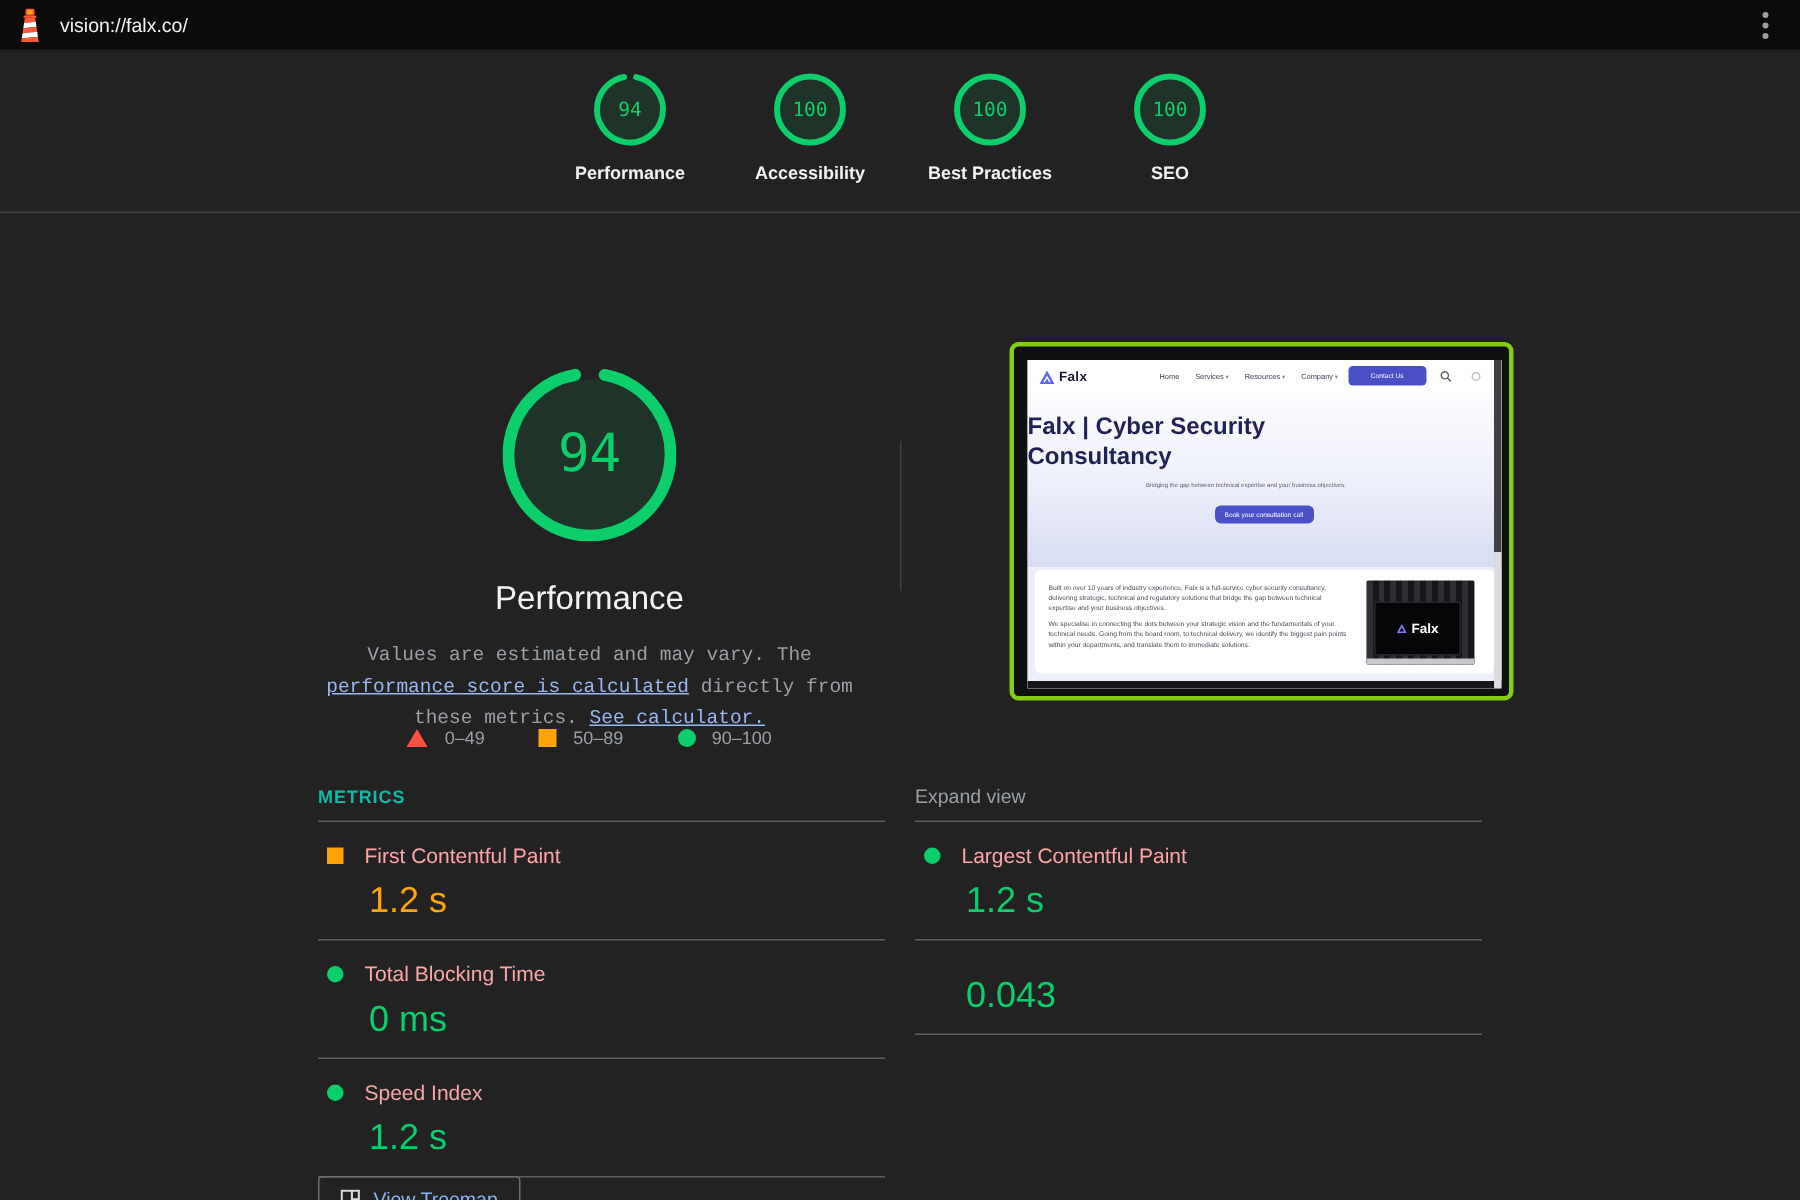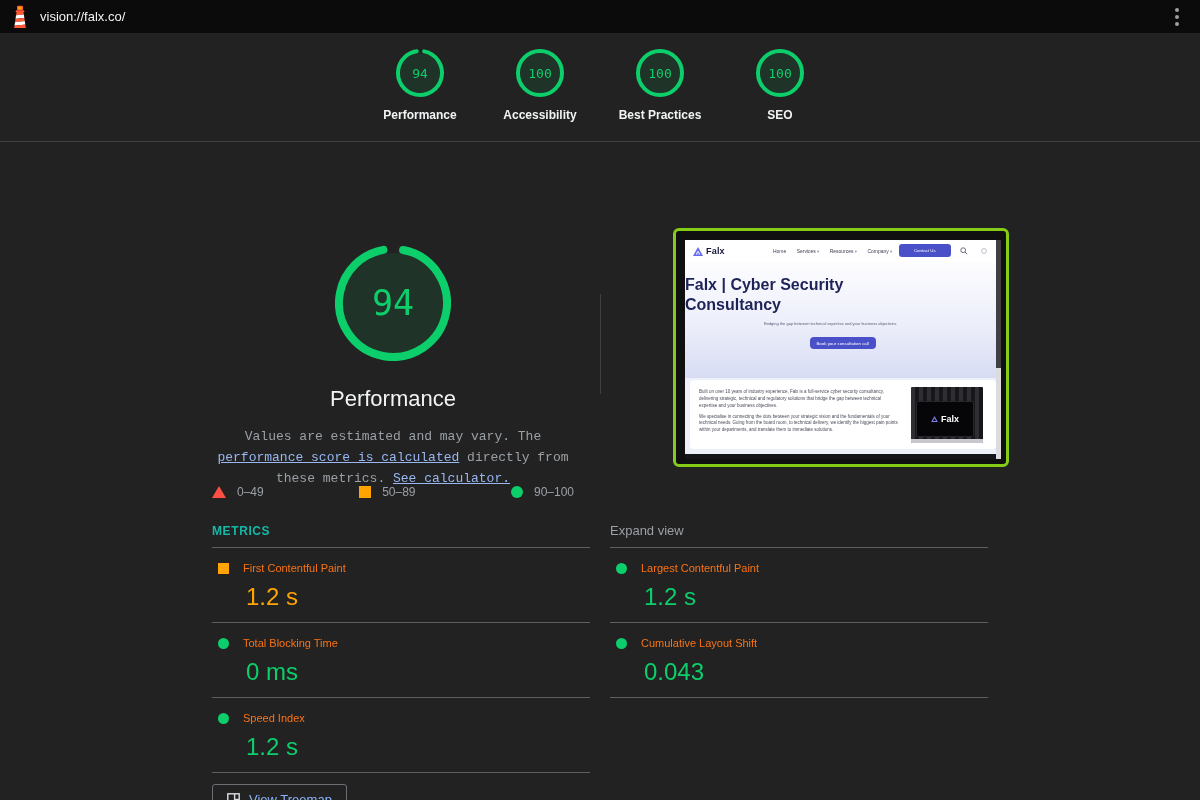--- a/index.html
+++ b/index.html
@@ -54,21 +54,21 @@
   }
   .perf-desc {
     position:absolute; left:210px; top:427px; width:366px; text-align:center;
     font-size:13px; line-height:1.6; color:#9aa0a6;font-family:Liberation Mono, monospace;
   }
   .perf-desc a { color:#99b7f1; text-decoration:underline; cursor:pointer; }
 
   
   .legend {
     position:absolute; left:212px; top:485px; width:362px;
-    display:flex; justify-content:space-between; gap:36px; align-items:center;
+    display:flex; justify-content:center; gap:36px; align-items:center;
   }
   .legend .item { display:flex; align-items:center; gap:11px; font-size:12px; color:#9aa0a6; }
   .shape-triangle {
     width:0; height:0; border-left:7px solid transparent; border-right:7px solid transparent;
     border-bottom:12px solid #ff4e42;
   }
   .shape-square { width:12px; height:12px; background:#ffa400; }
   .shape-circle { width:12px; height:12px; border-radius:50%; background:#0cce6b; }
 
   
@@ -143,21 +143,21 @@
   .col-divider { position:absolute; top:547px; width:378px; height:1px; background:#5c5f62; }
   .col-divider.left { left:212px; }
   .col-divider.right { left:610px; }
 
   .metrics-col { position:absolute; top:548px; width:378px; }
   .metrics-col.left { left:212px; }
   .metrics-col.right { left:610px; }
   .metric-item { padding:14px 0 11px 6px; border-bottom:1px solid #5c5f62; }
   .metric-head { display:flex; align-items:center; }
   .metric-icon { width:11px; height:11px; flex:0 0 11px; }
-  .metric-name { margin-left:14px; font-size:11px; color:#f97316;text-align:center; }
+  .metric-name { margin-left:14px; font-size:14px; color:#fca5a5;text-align:center; }
   .metric-value { margin:9px 0 0 28px; font-size:24px; }
   .rating-good .metric-icon { background:#0cce6b; border-radius:50%; }
   .rating-good .metric-value { color:#0cce6b; }
   .rating-average .metric-icon { background:#ffa400; border-radius:0; }
   .rating-average .metric-value { color:#ffa400; }
 
   
   .treemap-btn {
     position:absolute; left:212px; top:784px; height:30px; padding:0 14px;
     display:flex; align-items:center; gap:9px; background:transparent;
@@ -370,24 +370,20 @@
 
   <div class="metrics-col right">
     <div class="metric-item rating-good">
       <div class="metric-head">
         <span class="metric-icon"></span>
         <span class="metric-name">Largest Contentful Paint</span>
       </div>
       <div class="metric-value">1.2 s</div>
     </div>
     <div class="metric-item rating-good">
-      <div class="metric-head">
-        <span class="metric-icon"></span>
-        <span class="metric-name">Cumulative Layout Shift</span>
-      </div>
       <div class="metric-value">0.043</div>
     </div>
   </div>
 
   <button class="treemap-btn">
     <svg width="13" height="13" viewBox="0 0 13 13">
       <rect x="0.8" y="0.8" width="11.4" height="11.4" fill="none" stroke="#dadce0" stroke-width="1.4"></rect>
       <line x1="7.6" y1="0.8" x2="7.6" y2="12.2" stroke="#dadce0" stroke-width="1.4"></line>
       <line x1="7.6" y1="6.5" x2="12.2" y2="6.5" stroke="#dadce0" stroke-width="1.4"></line>
     </svg>

